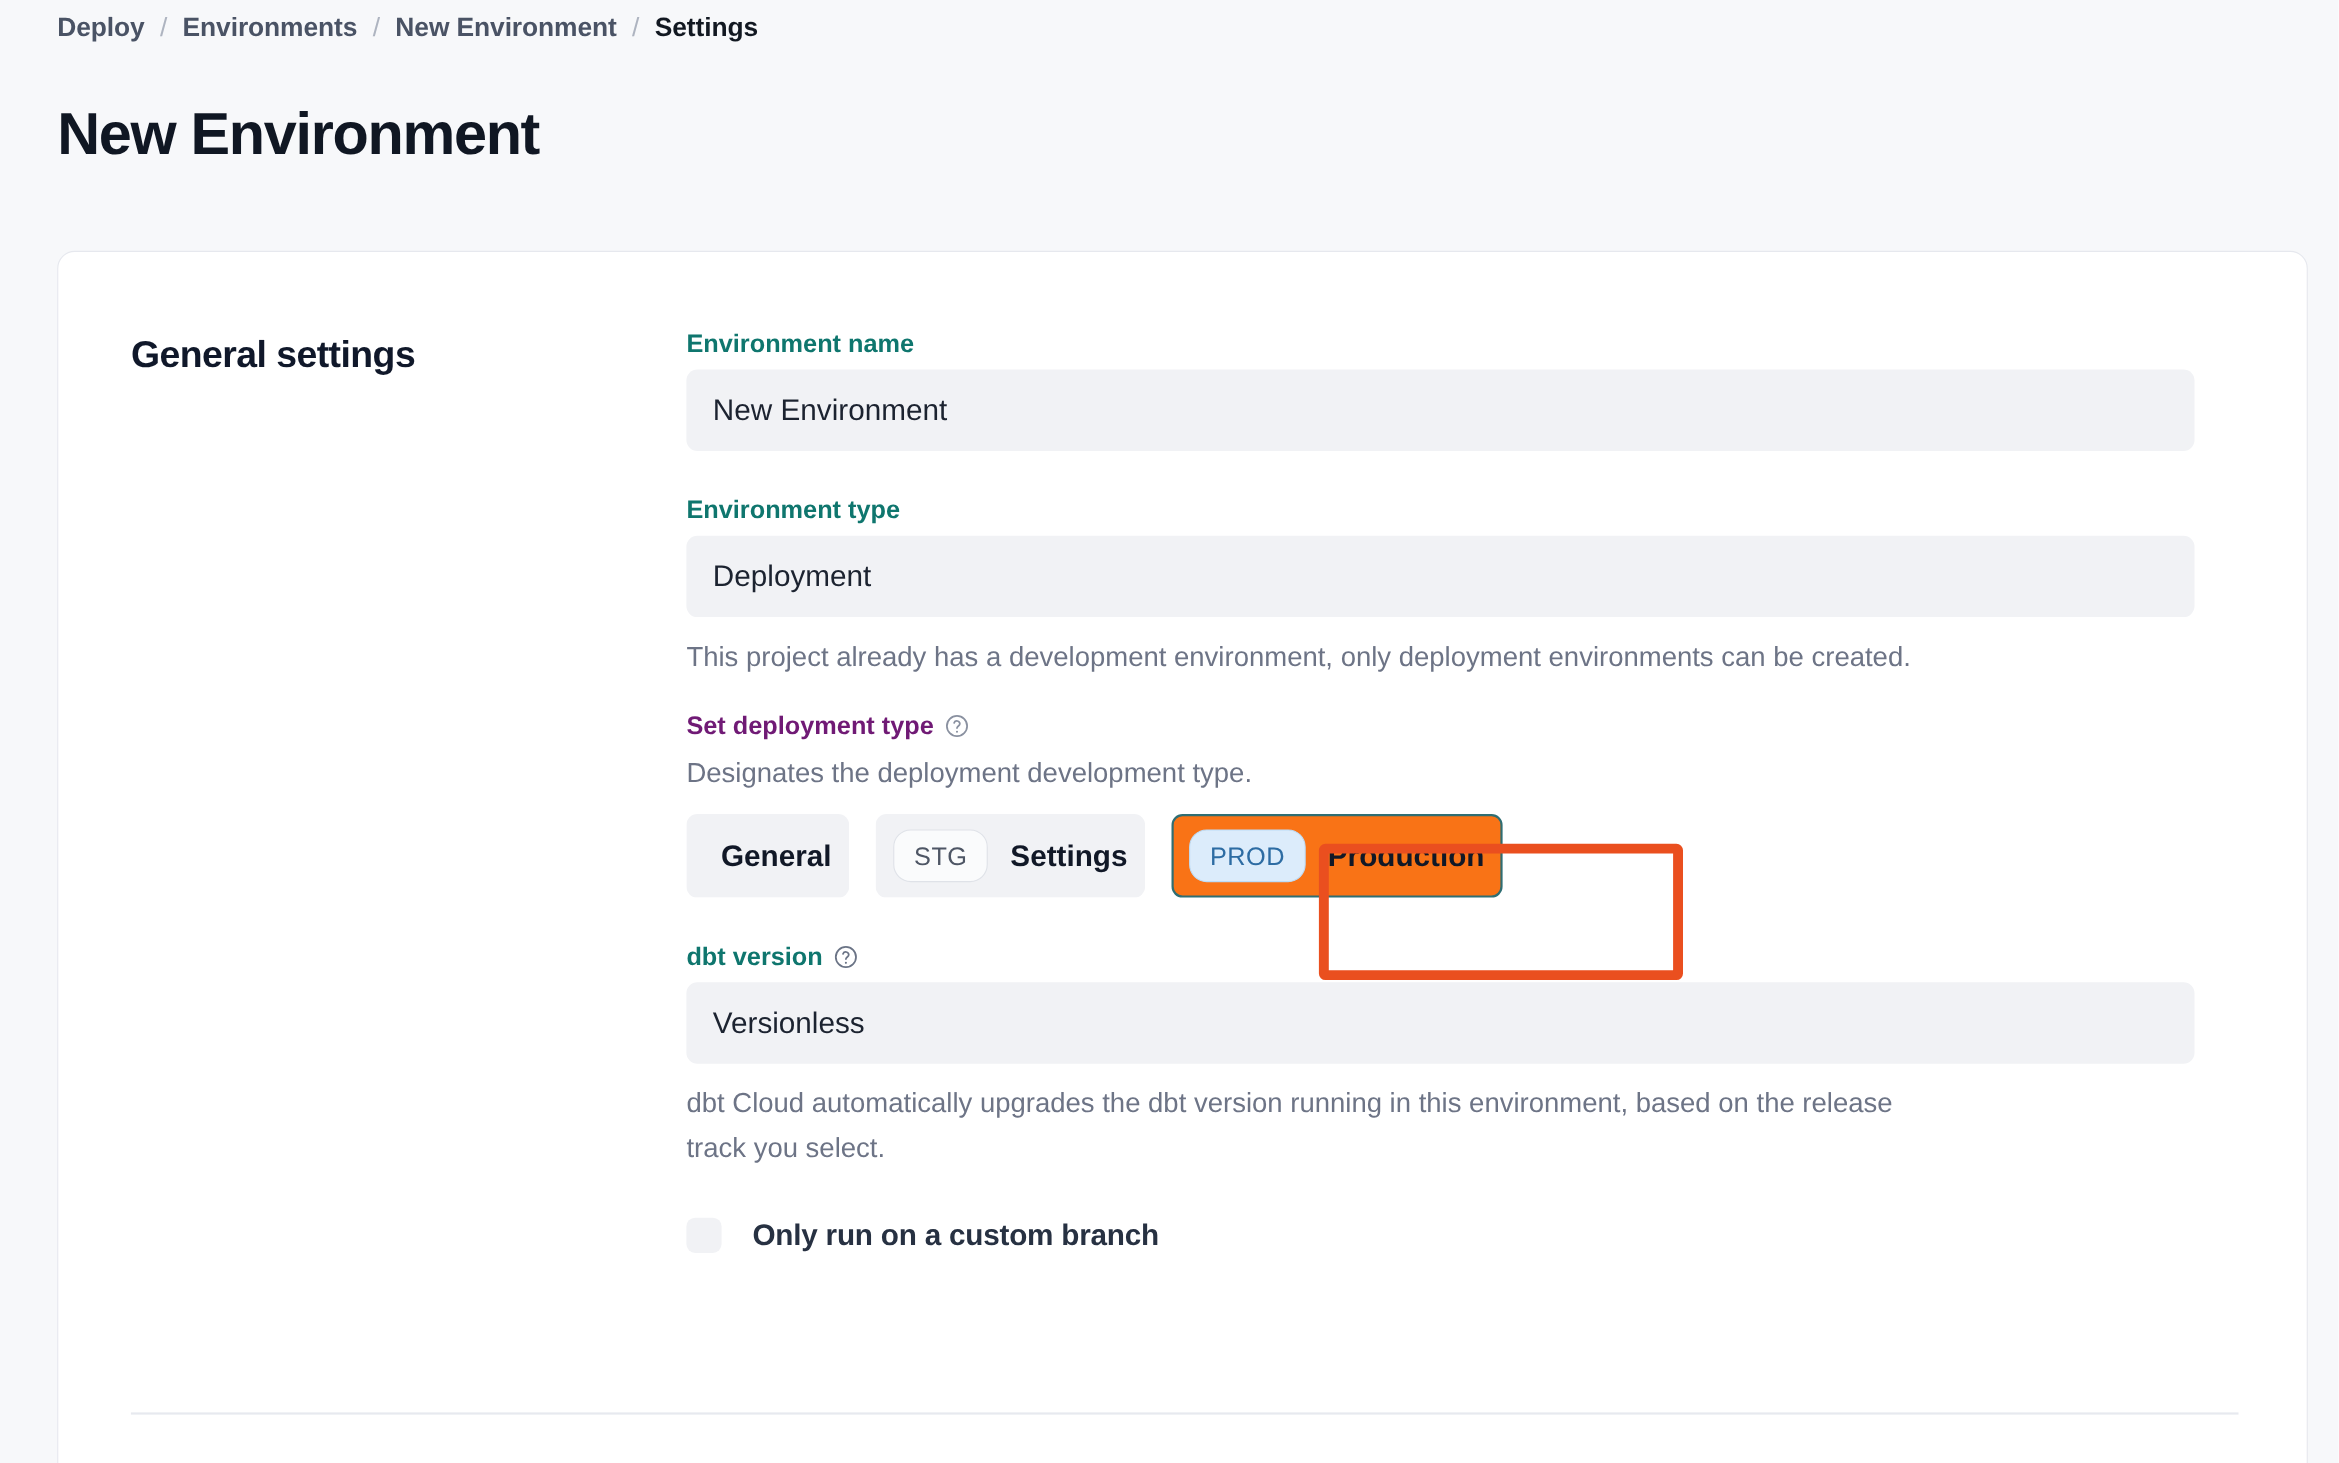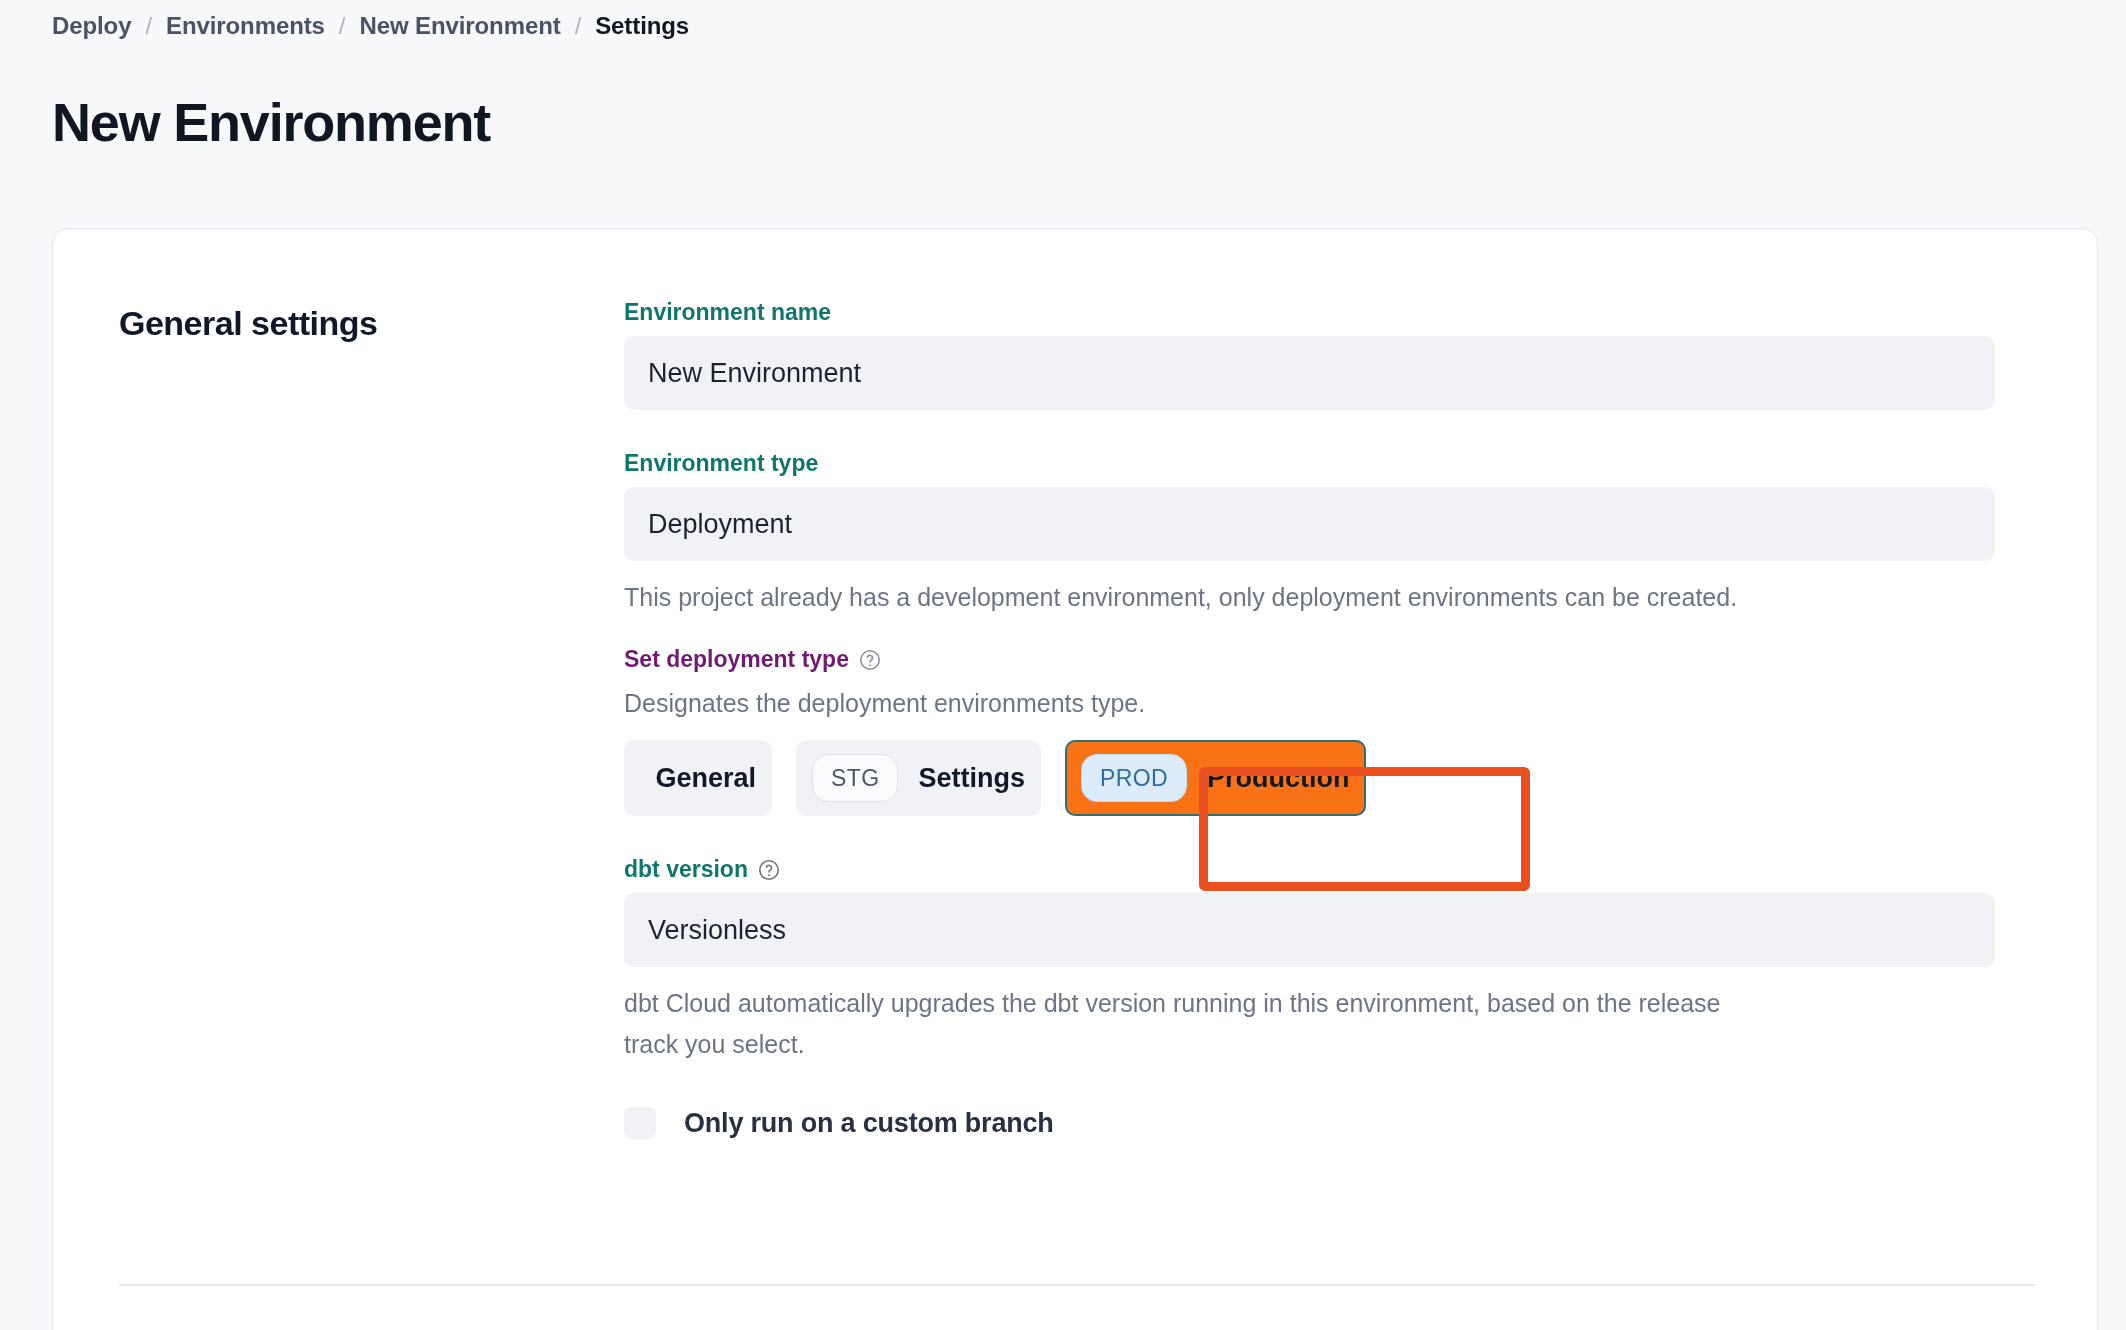--- a/index.html
+++ b/index.html
@@ -297,21 +297,21 @@
         <div class="field-label muted">
           <span>Set deployment type</span>
           <span class="help-icon">
             <svg width="24" height="24" viewBox="0 0 24 24" fill="none" stroke="#8a91a0" stroke-width="1.6">
               <circle cx="12" cy="12" r="9.2"></circle>
               <path d="M9.4 9.1a2.7 2.7 0 0 1 5.2.9c0 1.8-2.6 2.2-2.6 3.9" stroke-linecap="round"></path>
               <circle cx="12" cy="17.3" r="0.95" fill="#8a91a0" stroke="none"></circle>
             </svg>
           </span>
         </div>
-        <div class="helper-text" style="margin-top:6px">Designates the deployment environments type.</div>
+        <div class="helper-text" style="margin-top:6px">Designates the deployment development type.</div>
 
         <div class="type-row">
           <button class="type-btn">
             <span>General</span>
           </button>
 
           <button class="type-btn">
             <span class="tag tag-stg">STG</span>
             <span>Settings</span>
           </button>

